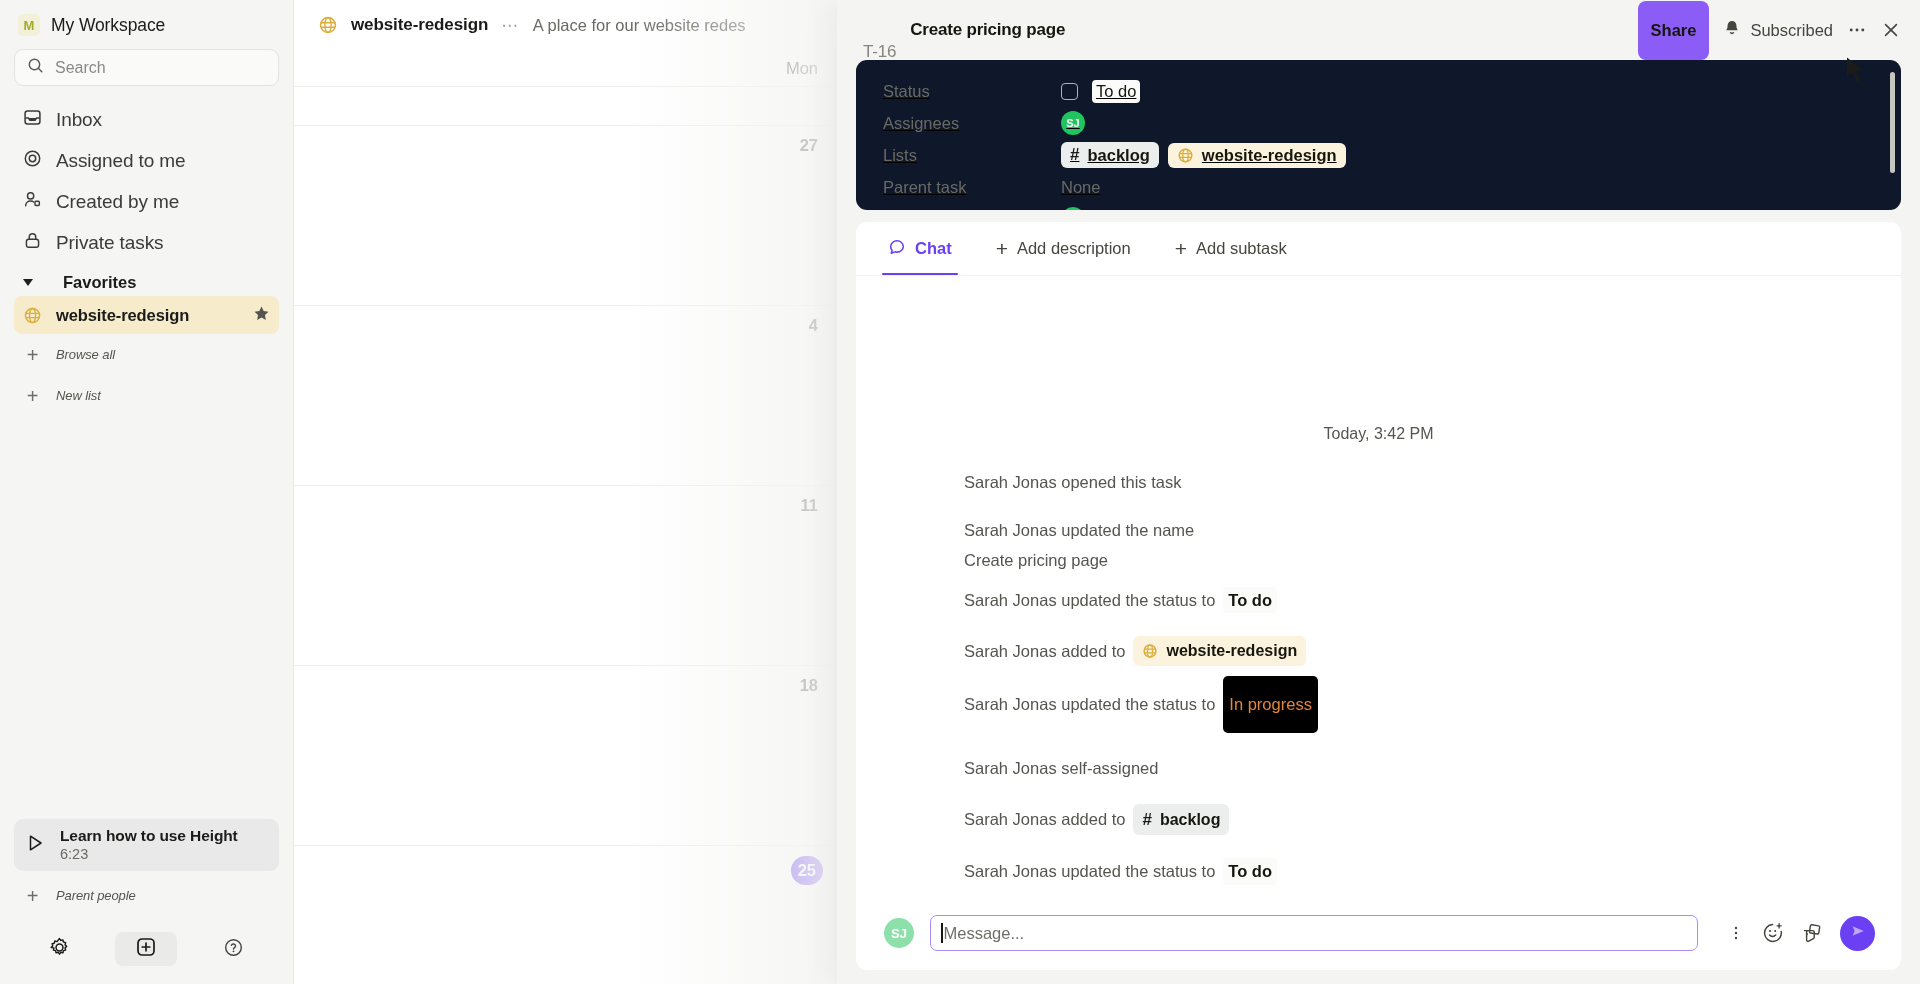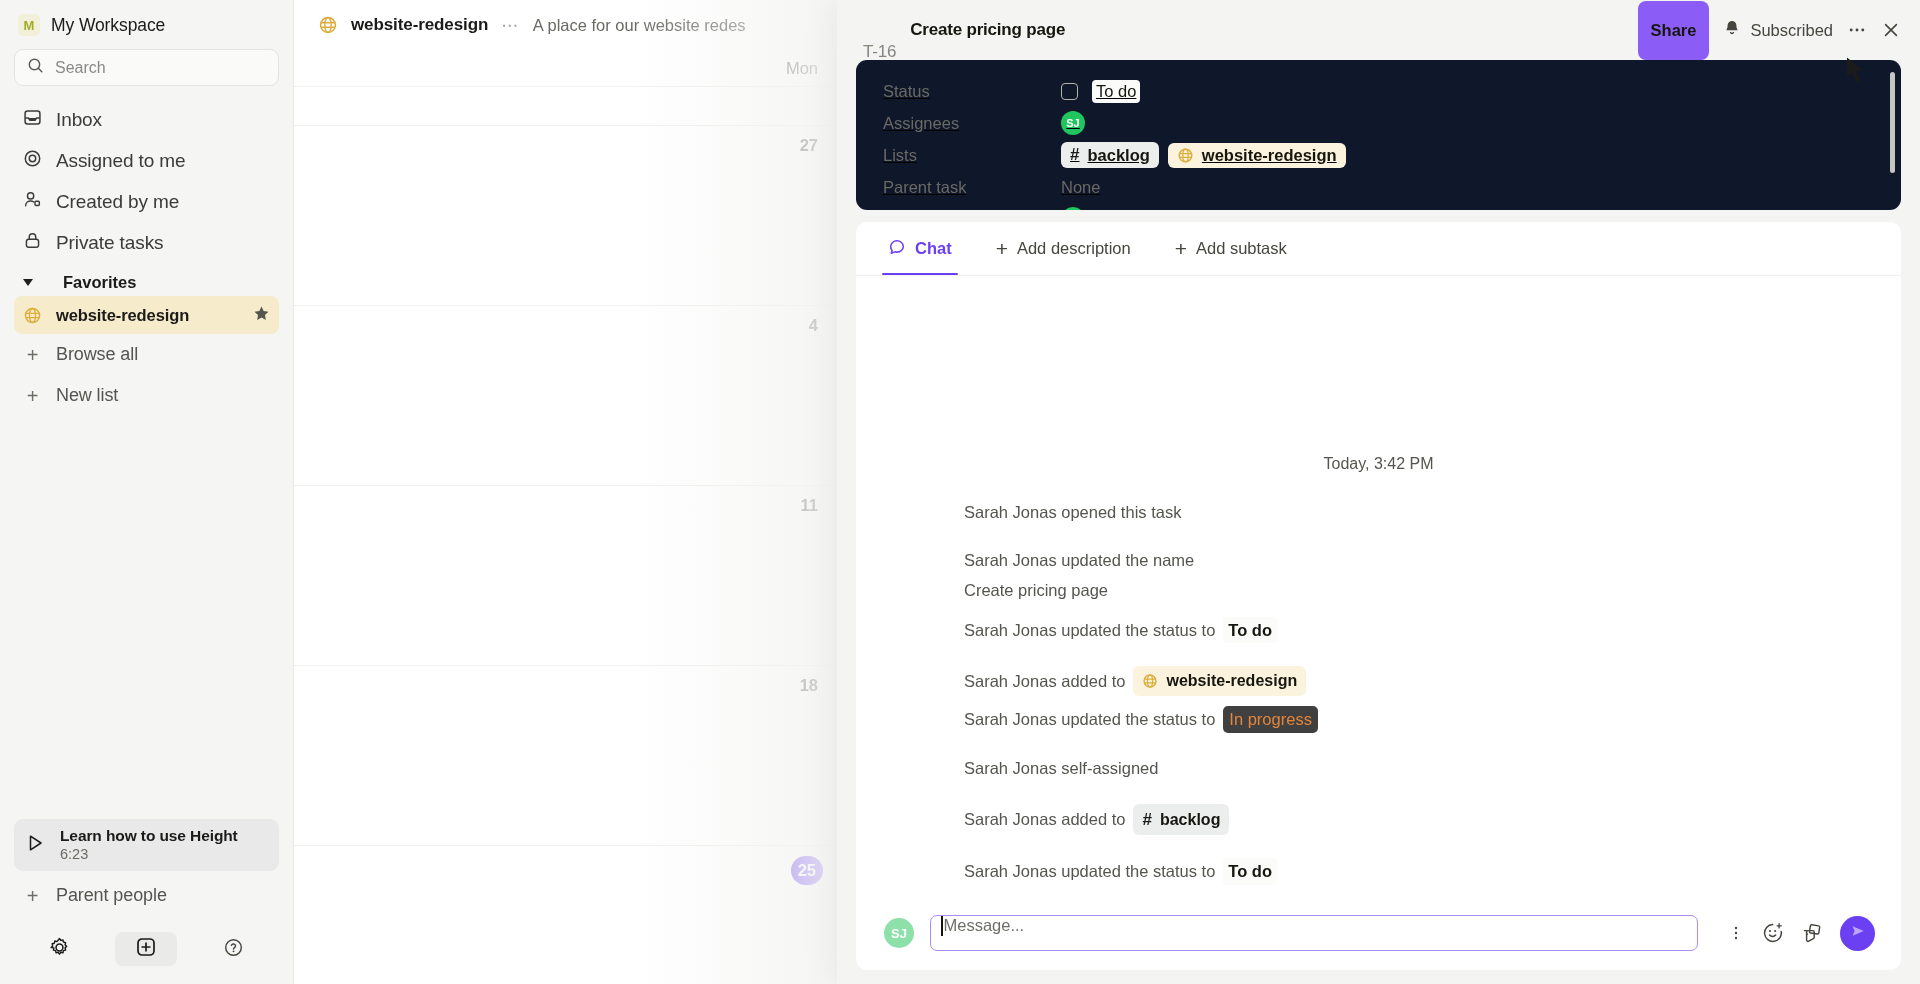--- a/index.html
+++ b/index.html
@@ -71,21 +71,21 @@
     background: #f6eccb;
     cursor: pointer;
   }
   .fav-item .lbl { font-size: 16.5px; color: #1b1b1a; font-weight: 600; flex: 1; letter-spacing: -0.1px; }
 
   .add-item {
     height: 41px; margin: 0 14px;
     display: flex; align-items: center; gap: 14px;
     padding: 0 9px; border-radius: 8px; cursor: pointer;
   }
-  .add-item .lbl { font-size: 18px; color: #55554f; letter-spacing: -0.1px; }
+  .add-item .lbl { font-size: 13px; color: #55554f; letter-spacing: -0.1px; font-style: italic; }
   .plus-ic { font-size: 20px; color: #6d6d66; line-height: 1; width: 19px; text-align: center; }
 
   .spacer { flex: 1; }
 
   .learn-card {
     margin: 0 14px 4px 14px;
     height: 52px;
     background: #e8e9e8;
     border-radius: 9px;
     display: flex; align-items: center; gap: 14px;
@@ -236,33 +236,33 @@
     flex: 1;
     padding: 0 34px;
     display: flex; flex-direction: column; justify-content: flex-end;
     overflow: hidden;
   }
   .feed-date { text-align: center; font-size: 16px; color: #55554f; padding: 12px 0 22px 0; }
   .evt { font-size: 16.5px; color: #55554f; padding: 5px 0 5px 74px; display: flex; align-items: center; gap: 8px; flex-wrap: wrap; line-height: 1.5;}
   .evt.tight { padding-top: 0; padding-bottom: 9px; }
   .evt .chip { font-size: 16px; }
   .evt .st-plain { color: #16160f; font-weight: 600; background: #fbfbfa; padding: 1px 5px; border-radius: 4px; }
-  .evt .st-prog { color: #e4853a; background: #404040; padding: 1px 6px; border-radius: 5px; font-weight: 500; }
+  .evt .st-prog { color: #e4853a; background: #000000; padding: 16px 6px; border-radius: 5px; font-weight: 500; }
   .evt-spacer { height: 13px; }
 
   .composer {
     flex: 0 0 74px; height: 74px;
     display: flex; align-items: center; gap: 16px;
     padding: 0 26px 0 28px;
   }
   .composer .avatar-sj { background: #8ee0ab; color: #fff; width: 30px; height: 30px; font-size: 13px; flex: 0 0 30px; }
   .msg-input {
     flex: 1; height: 36px;
     border: 1.5px solid #a98df5; border-radius: 7px;
-    display: flex; align-items: flex-start;
+    display: flex; align-items: center;
     padding: 0 10px; gap: 1px;
   }
   .caret-bar { width: 1.5px; height: 20px; background: #16160f; }
   .msg-ph { font-size: 16.5px; color: #6f6f6a; }
   .comp-icons { display: flex; align-items: center; gap: 17px; margin-left: 13px; }
   .ci { color: #46463f; cursor: pointer; display: flex; align-items: center; }
   .send-btn {
     width: 35px; height: 35px; border-radius: 50%;
     background: #6b3ff2; display: flex; align-items: center; justify-content: center;
     cursor: pointer;

